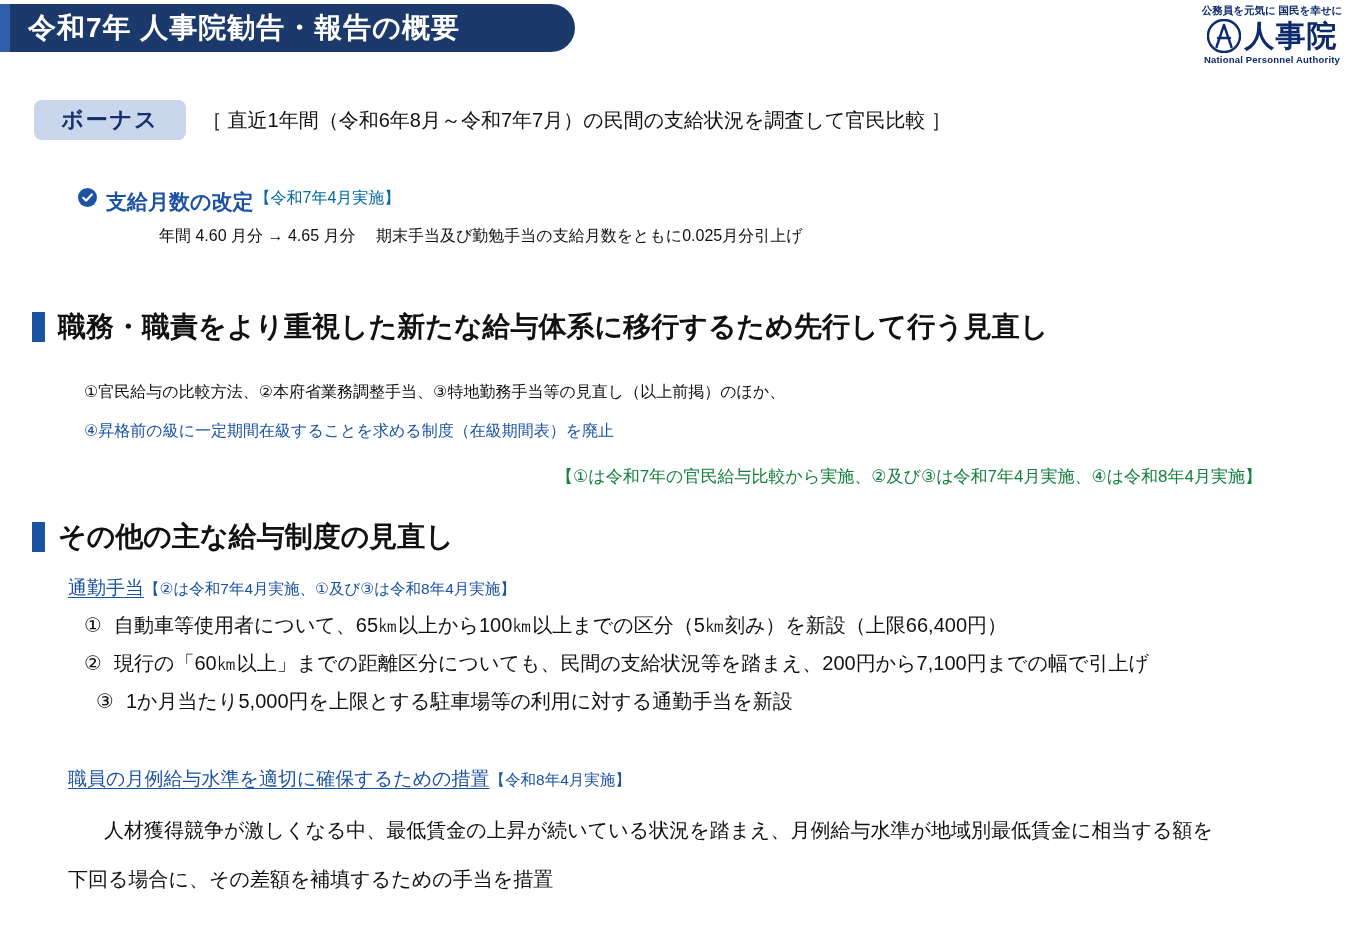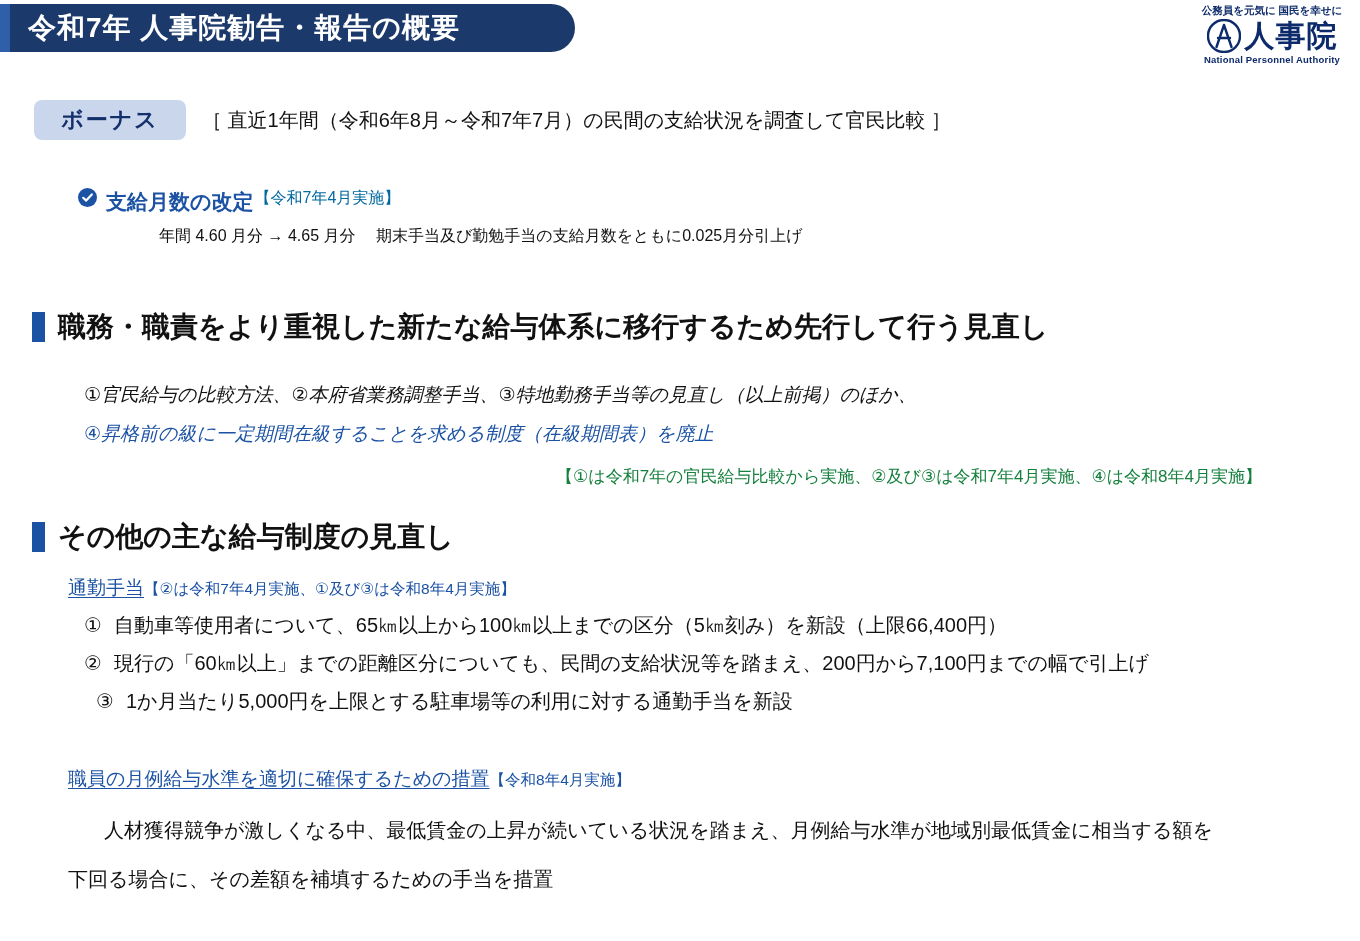--- a/index.html
+++ b/index.html
@@ -179,24 +179,23 @@
     font-weight: bold;
     color: #111111;
     letter-spacing: 0px;
   }
 
   #sec1 { left: 32px; top: 308px; }
   #sec2 { left: 32px; top: 518px; text-align: right; }
 
   .body-line {
     position: absolute;
-    font-size: 19px;
-    color: #111111;
-    white-space: nowrap;
-    font-style: italic;
+    font-size: 16px;
+    color: #111111;
+    white-space: nowrap;
   }
   .blue-text { color: #1b52a4; }
   .small-note {
     position: absolute;
     font-size: 17px;
     color: #15803d;
     white-space: nowrap;
   }
 
   

